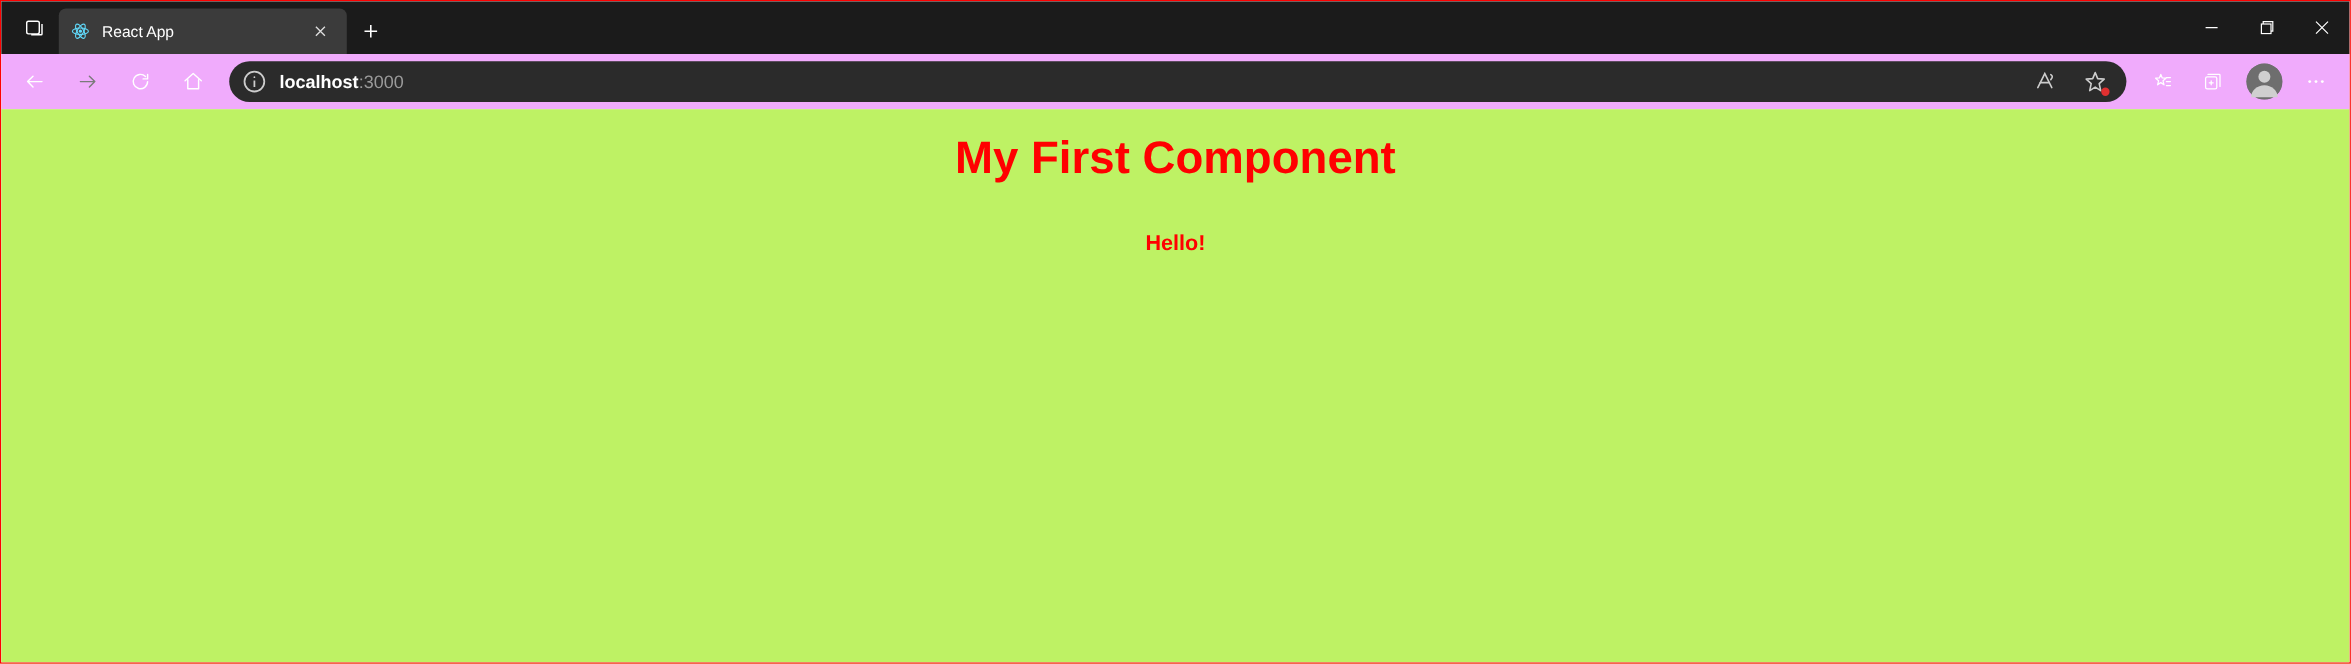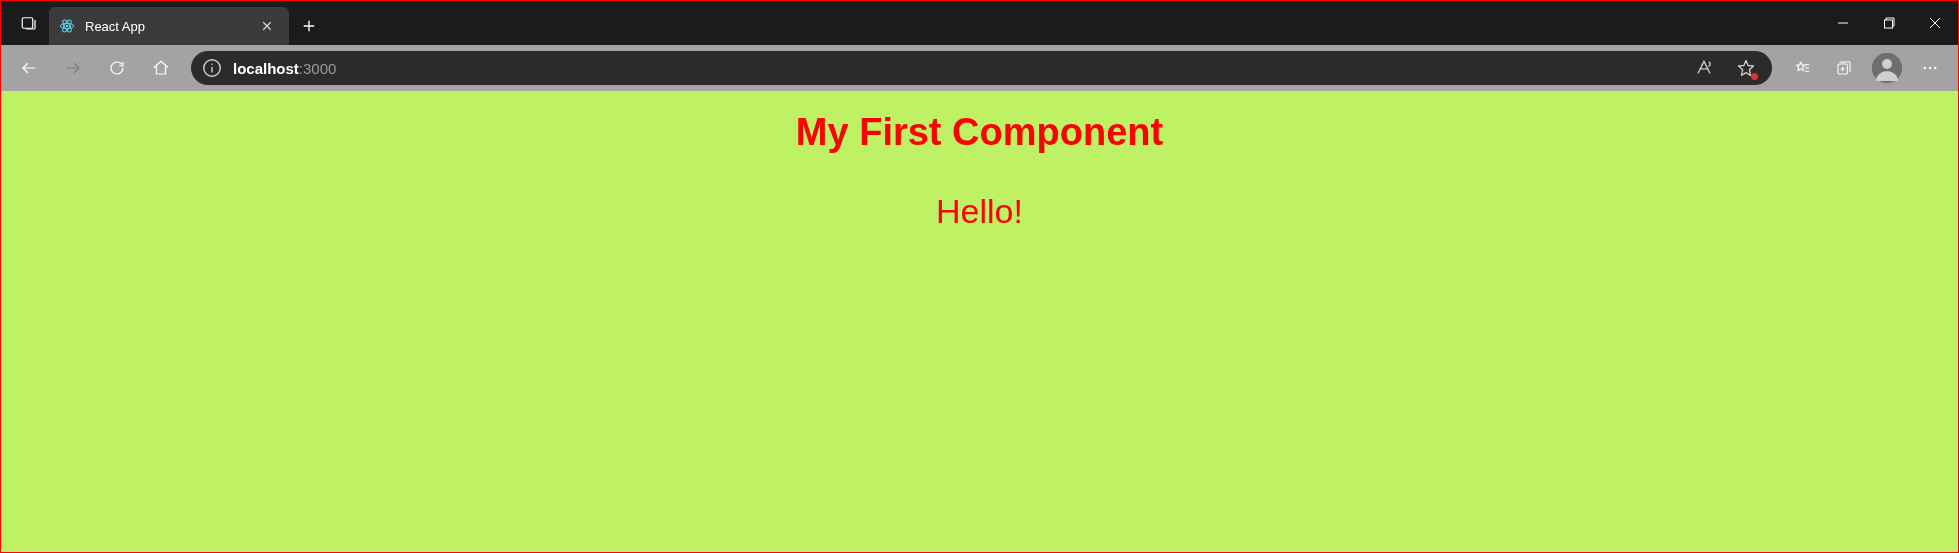--- a/index.html
+++ b/index.html
@@ -70,21 +70,21 @@
     .wincontrols { display: flex; }
     .winbtn {
       width: 46px; height: 44px;
       display: flex; align-items: center; justify-content: center;
       color: #fff;
     }
     .winbtn svg { width: 12px; height: 12px; }
     
     .toolbar {
       height: 46px;
-      background: #a3a3a3;
+      background: #f0abfc;
       display: flex;
       align-items: center;
       padding: 0 8px;
       gap: 4px;
       color: #fff;
     }
     .navbtn {
       width: 40px; height: 36px;
       display: flex; align-items: center; justify-content: center;
       color: #fff;
@@ -139,22 +139,22 @@
       padding-top: 20px;
     }
     .page h1 {
       color: #ff0000;
       font-size: 38px;
       font-weight: 700;
       margin-bottom: 38px;
     }
     .page h2 {
       color: #ff0000;
-      font-size: 34px;
-      font-weight: 400;
+      font-size: 18px;
+      font-weight: 700;
     }
     .badge-dot {
       position: absolute;
       bottom: 4px; right: 4px;
       width: 7px; height: 7px;
       background: #e03030;
       border-radius: 50%;
     }
   </style>
 </head>

